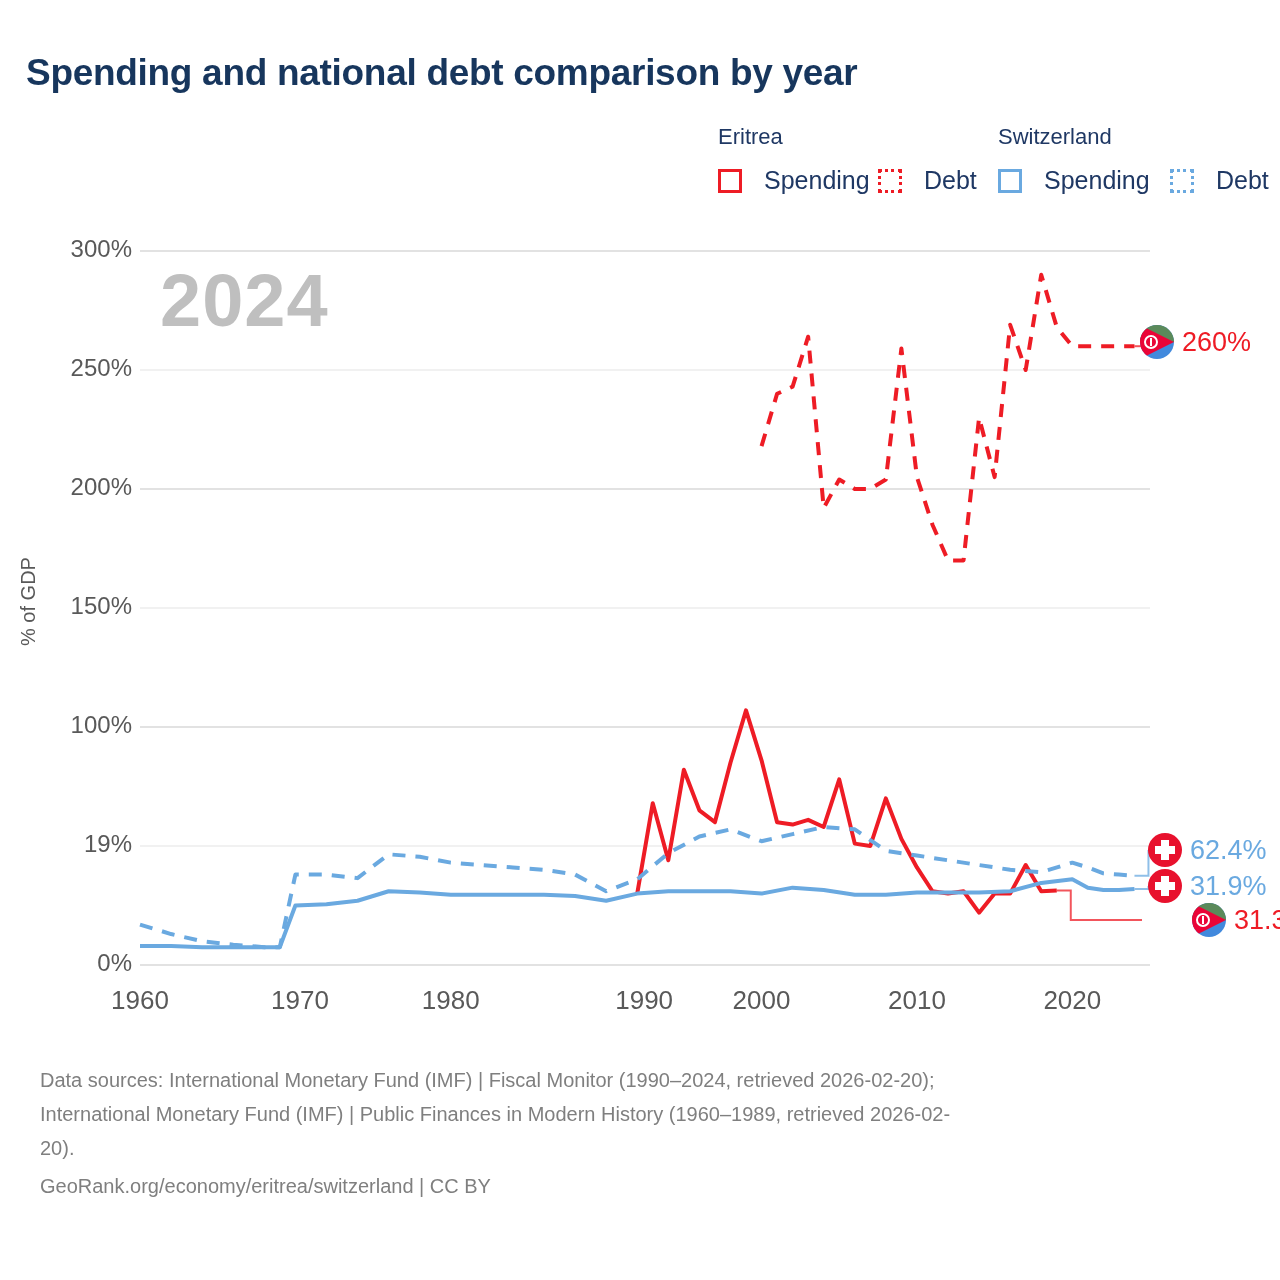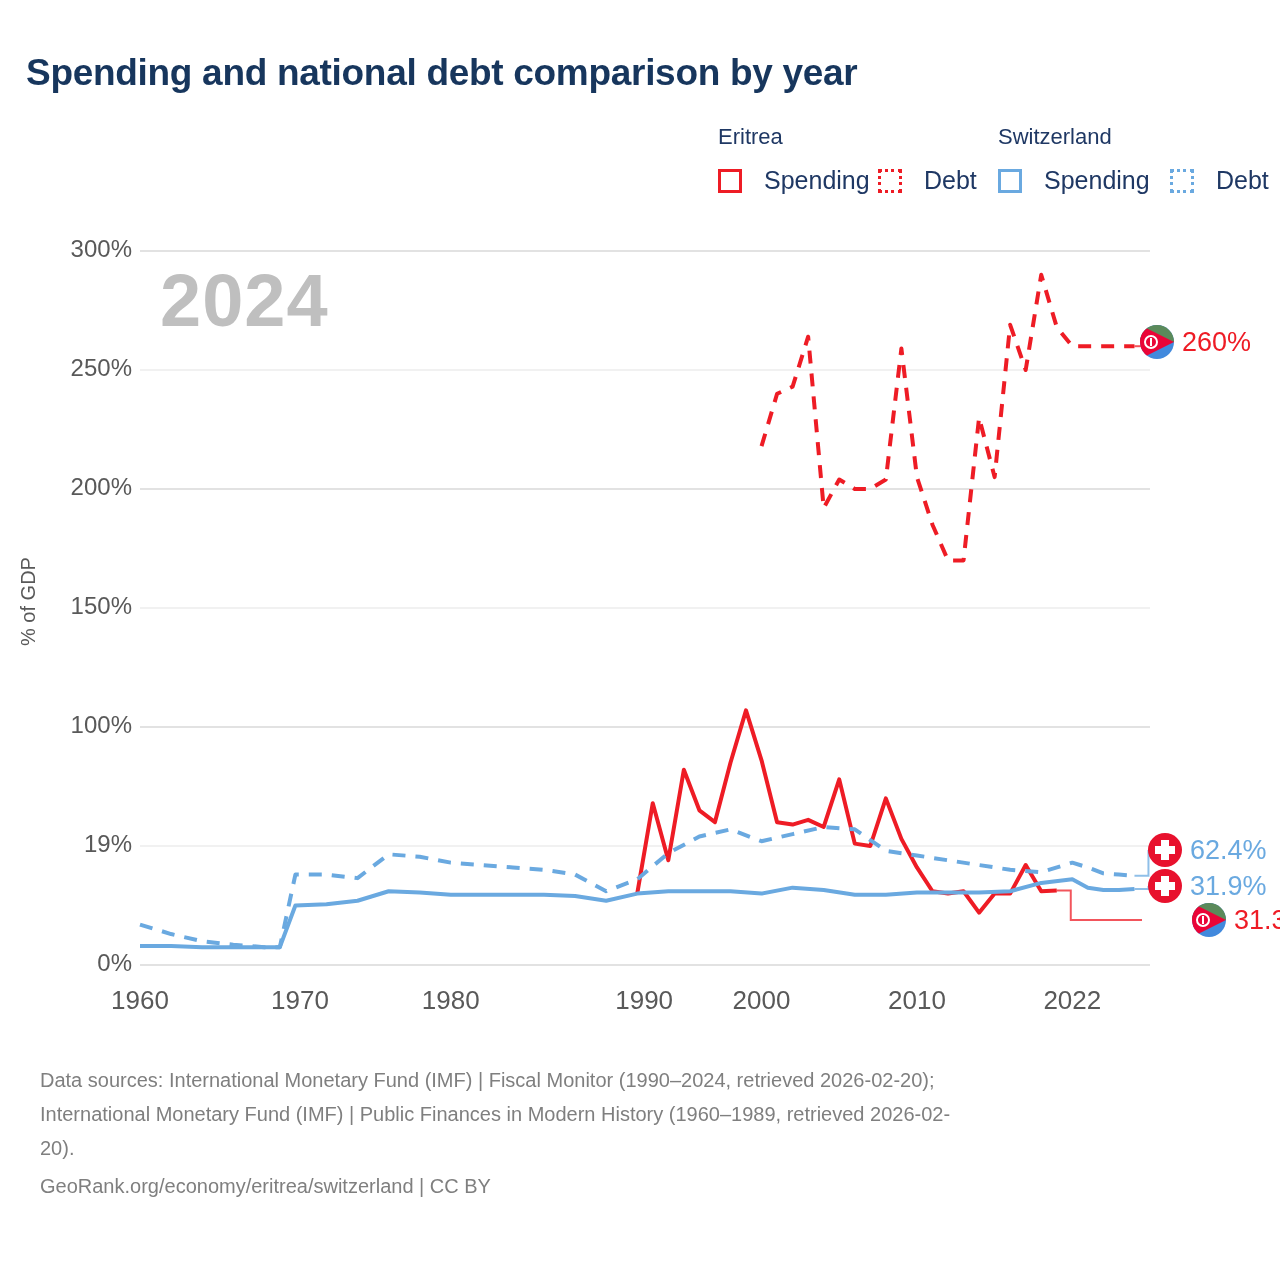--- a/index.html
+++ b/index.html
@@ -272,21 +272,21 @@
     <div class="ytick" style="top: 354px;">250%</div>
     <div class="ytick" style="top: 235px;">300%</div>
   </div>
 <div id="xtick-layer">
     <div class="xtick" style="left: 140px;">1960</div>
     <div class="xtick" style="left: 288px; margin-left: 12px;">1970</div>
     <div class="xtick" style="left: 450.769px;">1980</div>
     <div class="xtick" style="left: 606.154px; margin-left: 38px;">1990</div>
     <div class="xtick" style="left: 761.538px;">2000</div>
     <div class="xtick" style="left: 916.923px;">2010</div>
-    <div class="xtick" style="left: 1072.31px;">2022</div>
+    <div class="xtick" style="left: 1072.31px;">2020</div>
   </div>
 <div id="yaxis-title">% of GDP</div>
 
 <div class="endlabel" style="left:1140px; top:325px;">
   <span class="flag flag-er">
     <span class="er-top"></span>
       <span class="er-tri"></span>
       <span class="er-emblem"></span>
   </span>
   <span class="value val-red">260%</span>

